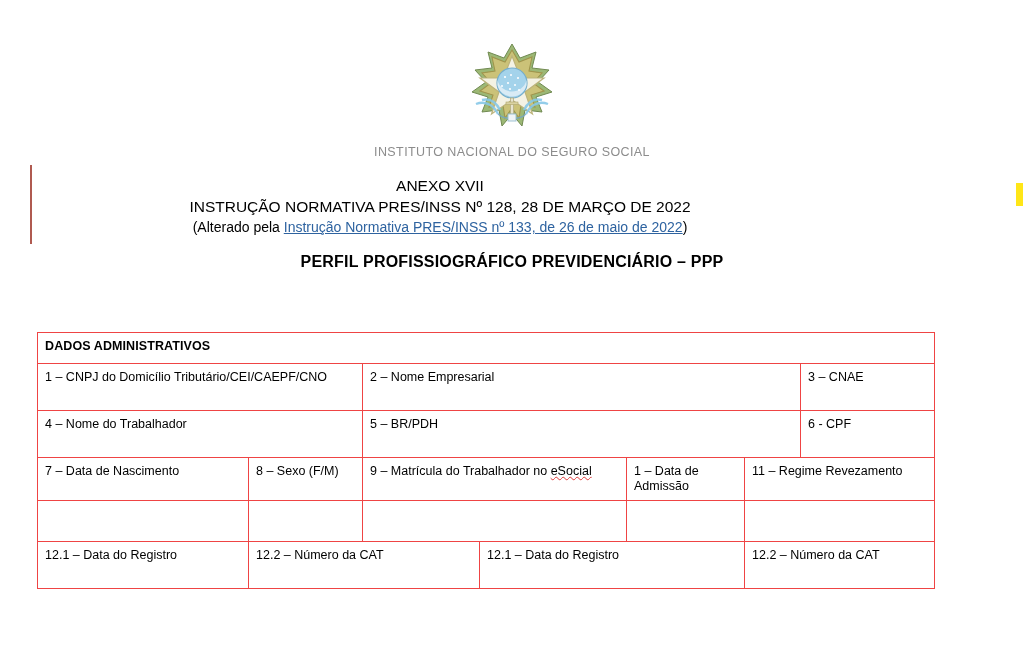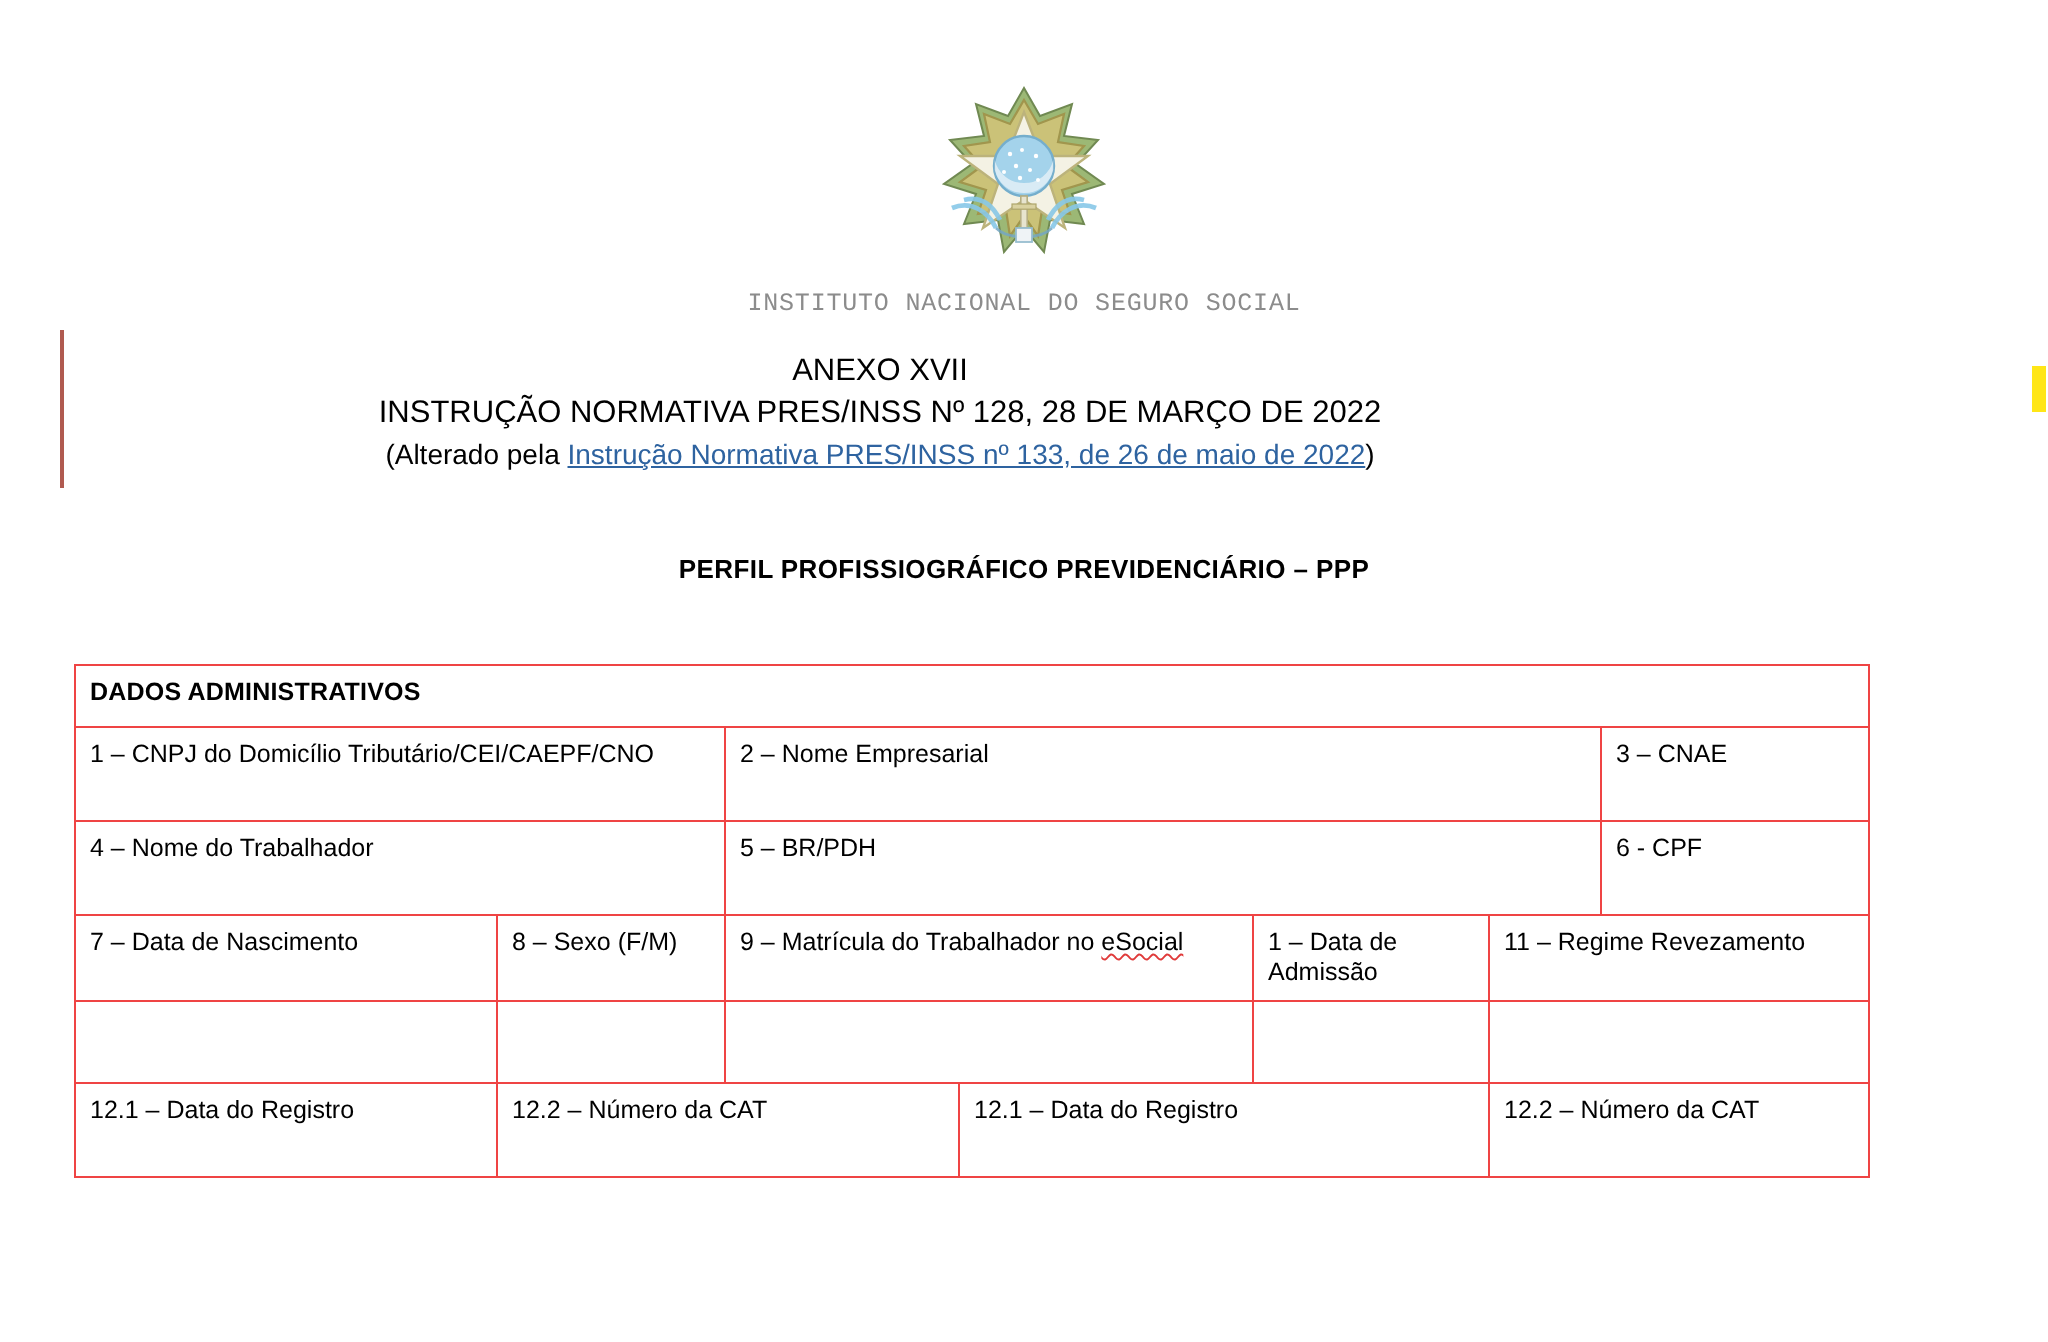--- a/index.html
+++ b/index.html
@@ -45,21 +45,21 @@
   }
   #emblem-wrap svg { opacity: .93; }
 
   
   #institute-line {
     position: absolute;
     left: 0;
     top: 145px;
     width: 1024px;
     text-align: center;
-    font-family: Liberation Mono, monospace;
+    font-family: Liberation Sans, sans-serif;
     font-size: 12.5px;
     letter-spacing: .4px;
     color: #8c8c8c;
   }
   #title-block {
     position: absolute;
     left: 0;
     top: 176px;
     width: 880px;
     text-align: center;
@@ -73,24 +73,23 @@
   #title-block a.doclink {
     color: #2e63a0;
     text-decoration: underline;
   }
   #ppp-title {
     position: absolute;
     left: 0;
     top: 253px;
     width: 1024px;
     text-align: center;
-    font-size: 13px;
+    font-size: 16px;
     font-weight: bold;
     letter-spacing: .2px;
-    margin-top: 24px;
   }
 
   
   #form-table {
     position: absolute;
     left: 37px;
     top: 332px;
     width: 897px;
     border-collapse: collapse;
     table-layout: fixed;

